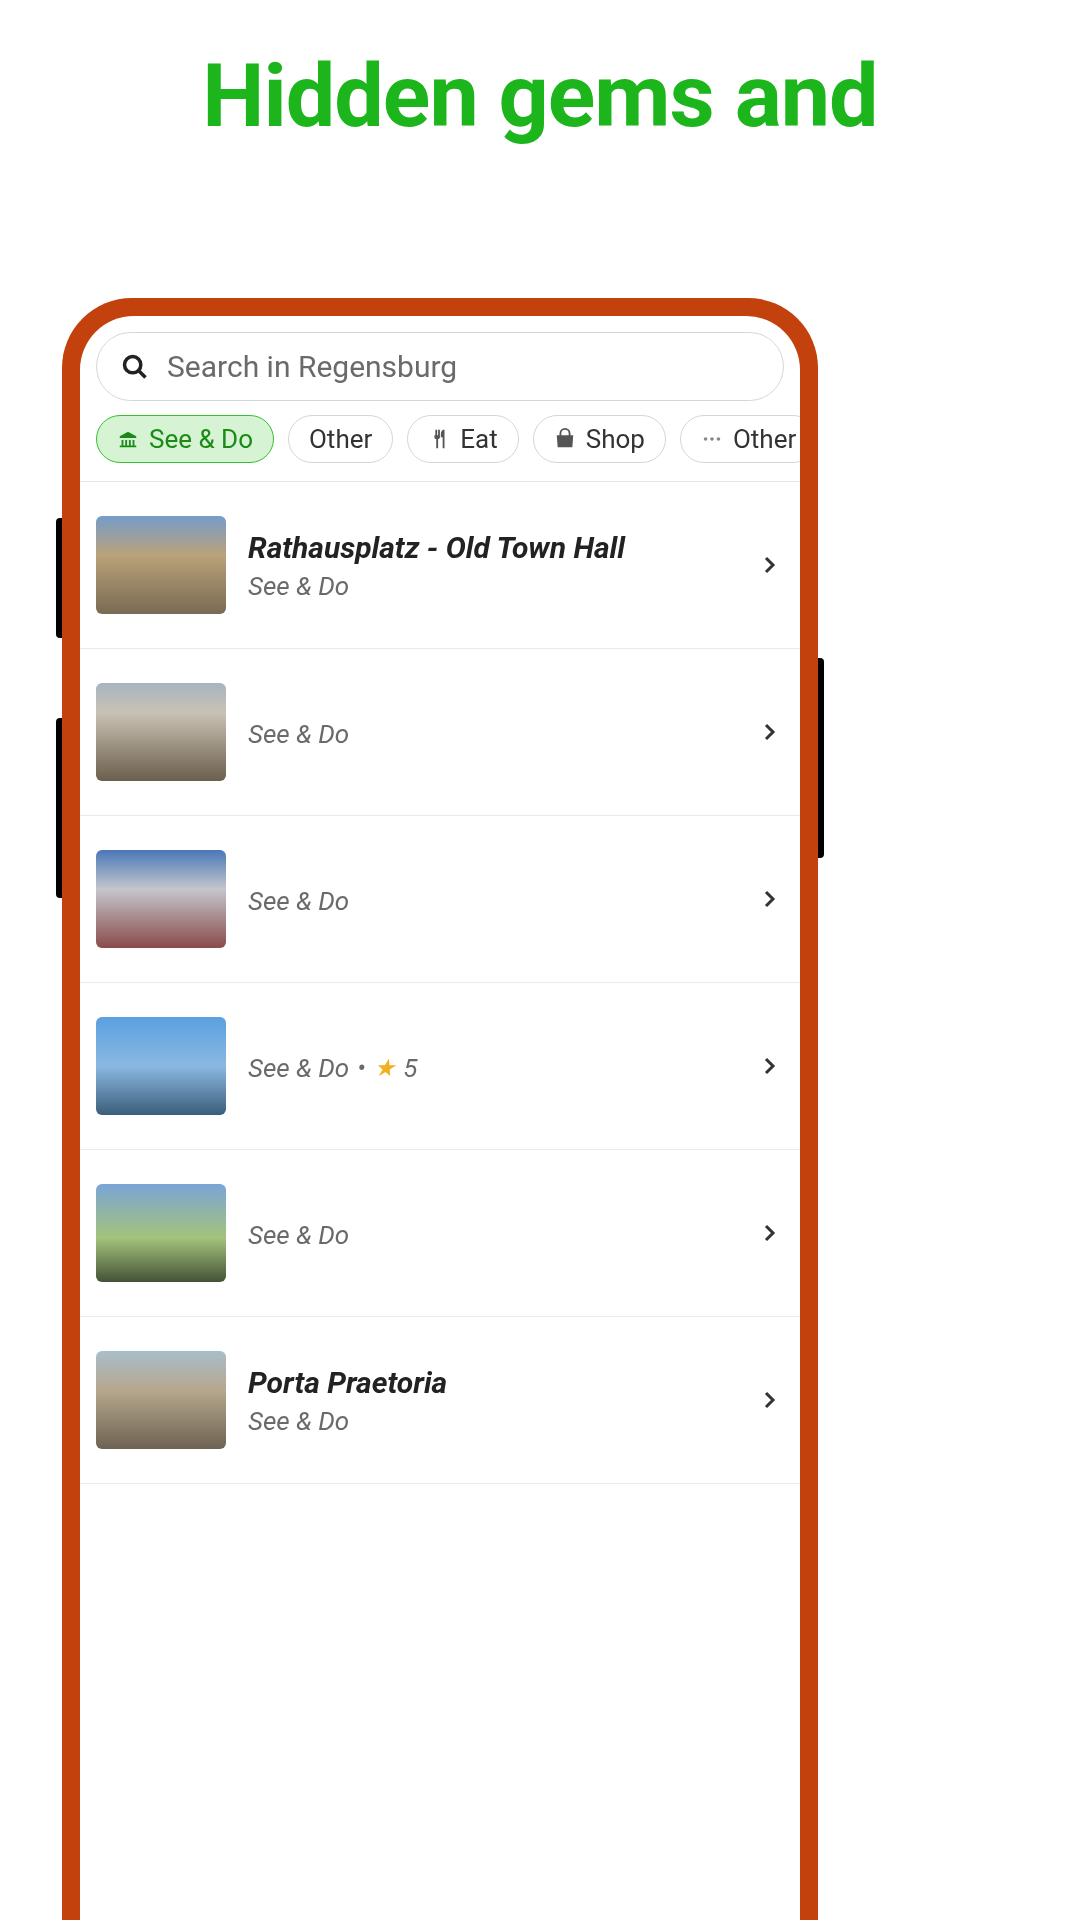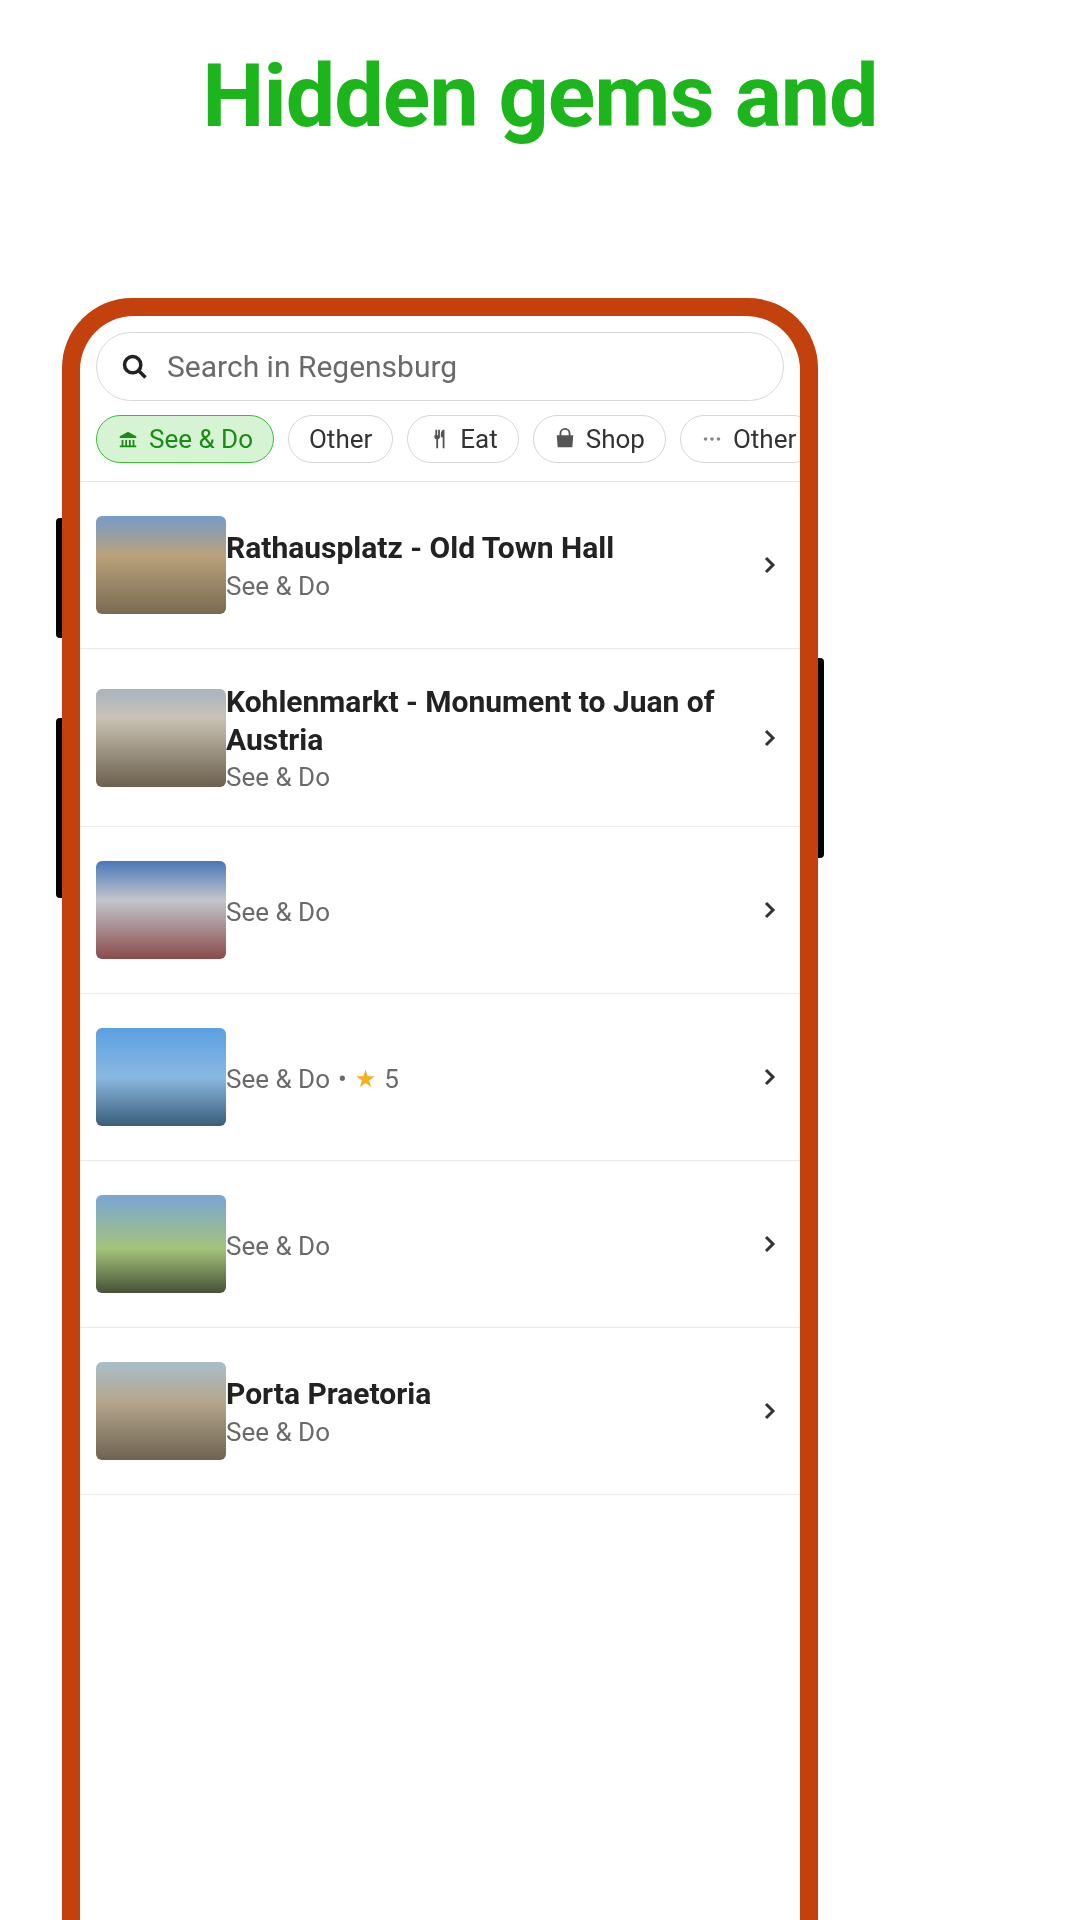--- a/index.html
+++ b/index.html
@@ -101,22 +101,24 @@
   .chip .chip-icon {
     display:flex; align-items:center;
   }
   .list {
     flex: 1;
     overflow: hidden;
   }
   .list-item {
     display: flex;
     align-items: center;
+    gap: 22px;
     padding: 34px 16px;
     border-bottom: 1px solid #eaeaea;
+    font-style: italic;
   }
   .thumb {
     width: 130px;
     height: 98px;
     border-radius: 6px;
     flex-shrink: 0;
     background: #bcc4cc;
   }
   .item-text {
     flex: 1;
@@ -227,21 +229,20 @@
           </div>
           <div class="chevron">
             <svg viewBox="0 0 24 24" width="24" height="24" fill="none" stroke="#333" stroke-width="3">
               <polyline points="9 5 16 12 9 19"></polyline>
             </svg>
           </div>
         </div>
         <div class="list-item">
           <div class="thumb tg2"></div>
           <div class="item-text">
-            <div class="item-title">Kohlenmarkt - Monument to Juan of Austria</div>
             <div class="item-sub">
               <span>See &amp; Do</span>
             </div>
           </div>
           <div class="chevron">
             <svg viewBox="0 0 24 24" width="24" height="24" fill="none" stroke="#333" stroke-width="3">
               <polyline points="9 5 16 12 9 19"></polyline>
             </svg>
           </div>
         </div>

